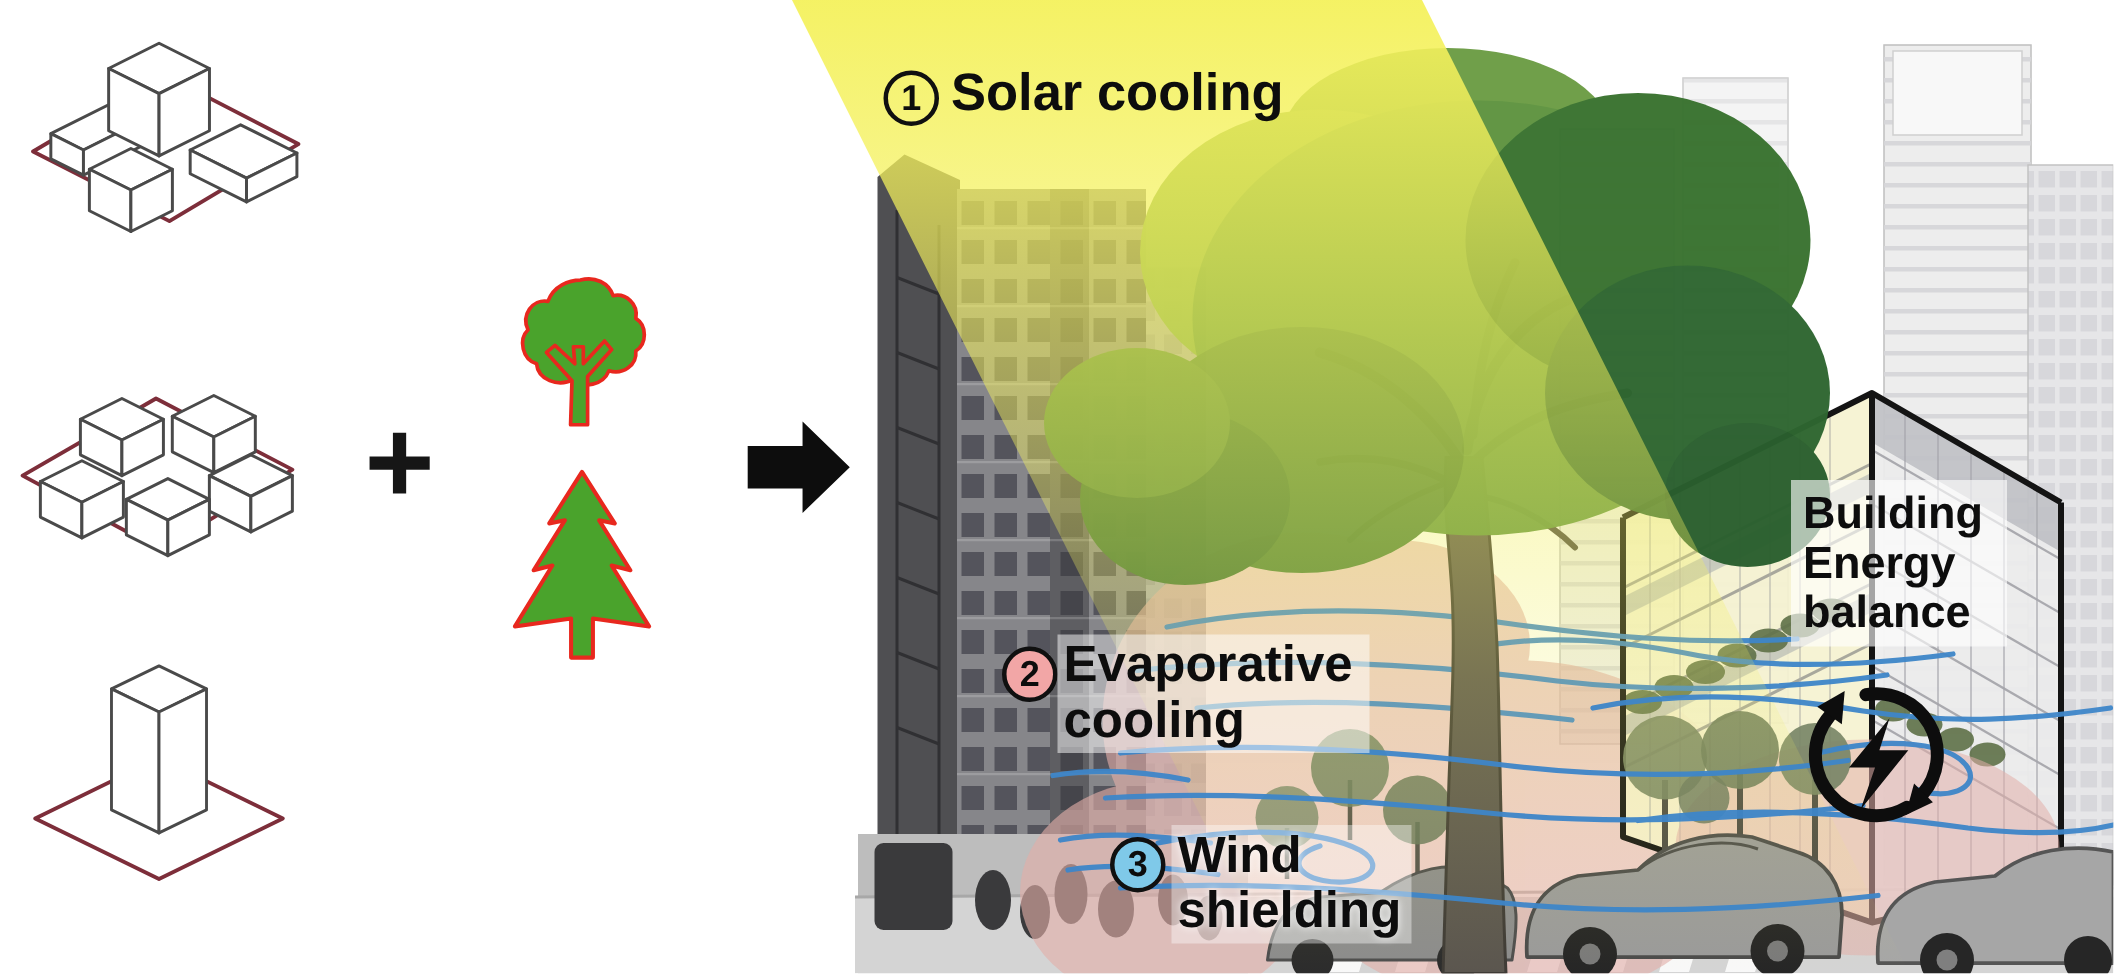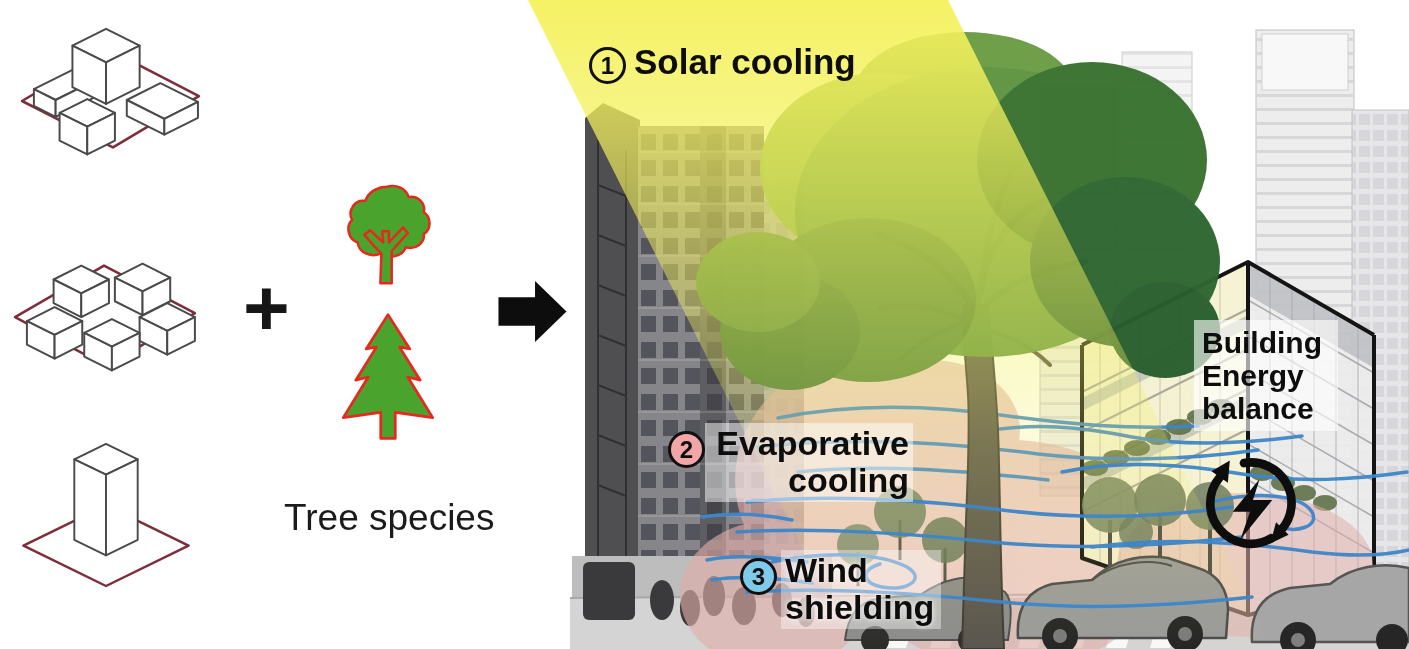--- a/index.html
+++ b/index.html
@@ -14,21 +14,21 @@
   #plus-sign{left:243px;top:268px;font-size:80px;font-weight:bold;color:#161616;line-height:1;}
   #tree-species{left:284px;top:497px;font-size:37px;color:#1b1b1b;white-space:nowrap;}
   
   .badge{width:37px;height:37px;border-radius:50%;border:3px solid #101010;box-sizing:border-box;
          display:flex;align-items:center;justify-content:center;font-size:24px;font-weight:bold;color:#0d0d0d;}
   #badge-1{left:589px;top:47px;background:transparent;}
   #badge-2{left:668px;top:431px;background:#f2a6a6;}
   #badge-3{left:740px;top:558px;background:#7fc9e9;}
   .anno{font-weight:bold;color:#0d0d0d;line-height:1.1;}
   #label-1{left:634px;top:43px;font-size:35px;white-space:nowrap;}
-  #label-2{left:705px;top:423px;font-size:34px;width:200px;background:rgba(255,255,255,.50);padding:2px 4px;text-align:right;}
+  #label-2{left:705px;top:423px;font-size:34px;width:200px;background:rgba(255,255,255,.50);padding:2px 4px;}
   #label-3{left:781px;top:550px;font-size:34px;width:152px;background:rgba(255,255,255,.40);padding:2px 4px;
            text-shadow:0 0 6px rgba(255,255,255,.95);}
   #label-energy{left:1194px;top:320px;font-size:30px;width:128px;background:rgba(255,255,255,.62);padding:6px 8px;}
 </style>
 </head>
 <body>
 
 <div id="canvas">
 
   <svg class="abs" style="left:0;top:0;" width="1409" height="649" viewBox="0 0 1409 649">
@@ -314,21 +314,20 @@
 
   <svg class="abs treeicon" style="left:337px;top:182px;" width="100" height="104" viewBox="0 0 100 110">
     <path d="M50,5 C60,2 70,7 73,16 C82,14 91,22 89,32 C97,37 97,50 89,55 C90,65 80,72 70,69 C66,79 52,82 45,75 C34,81 20,75 19,64 C9,61 6,47 13,40 C8,30 16,18 27,20 C31,9 42,5 50,5 Z"></path>
     <path d="M43,107 L44,76 L26,56 L32,51 L46,64 L45,52 L52,52 L52,64 L67,48 L72,54 L55,73 L55,107 Z"></path>
   </svg>
 
   <svg class="abs treeicon" style="left:336px;top:306px;" width="104" height="140" viewBox="0 0 100 124">
     <path d="M50,3 L71,36 L61,34 L81,66 L69,63 L93,102 L57,97 L57,122 L43,122 L43,97 L7,102 L31,63 L19,66 L39,34 L29,36 Z"></path>
   </svg>
 
-  <div class="abs" id="tree-species">Tree species</div>
 
   <svg class="abs" style="left:498px;top:280px;" width="70" height="64" viewBox="0 0 68 63">
     <polygon points="0,17 36,17 36,1 67,31 36,61 36,45 0,45" fill="#0d0d0d"></polygon>
   </svg>
 
   <div class="abs badge" id="badge-1">1</div>
   <div class="abs anno" id="label-1">Solar cooling</div>
 
   <div class="abs badge" id="badge-2">2</div>
   <div class="abs anno" id="label-2">Evaporative cooling</div>

